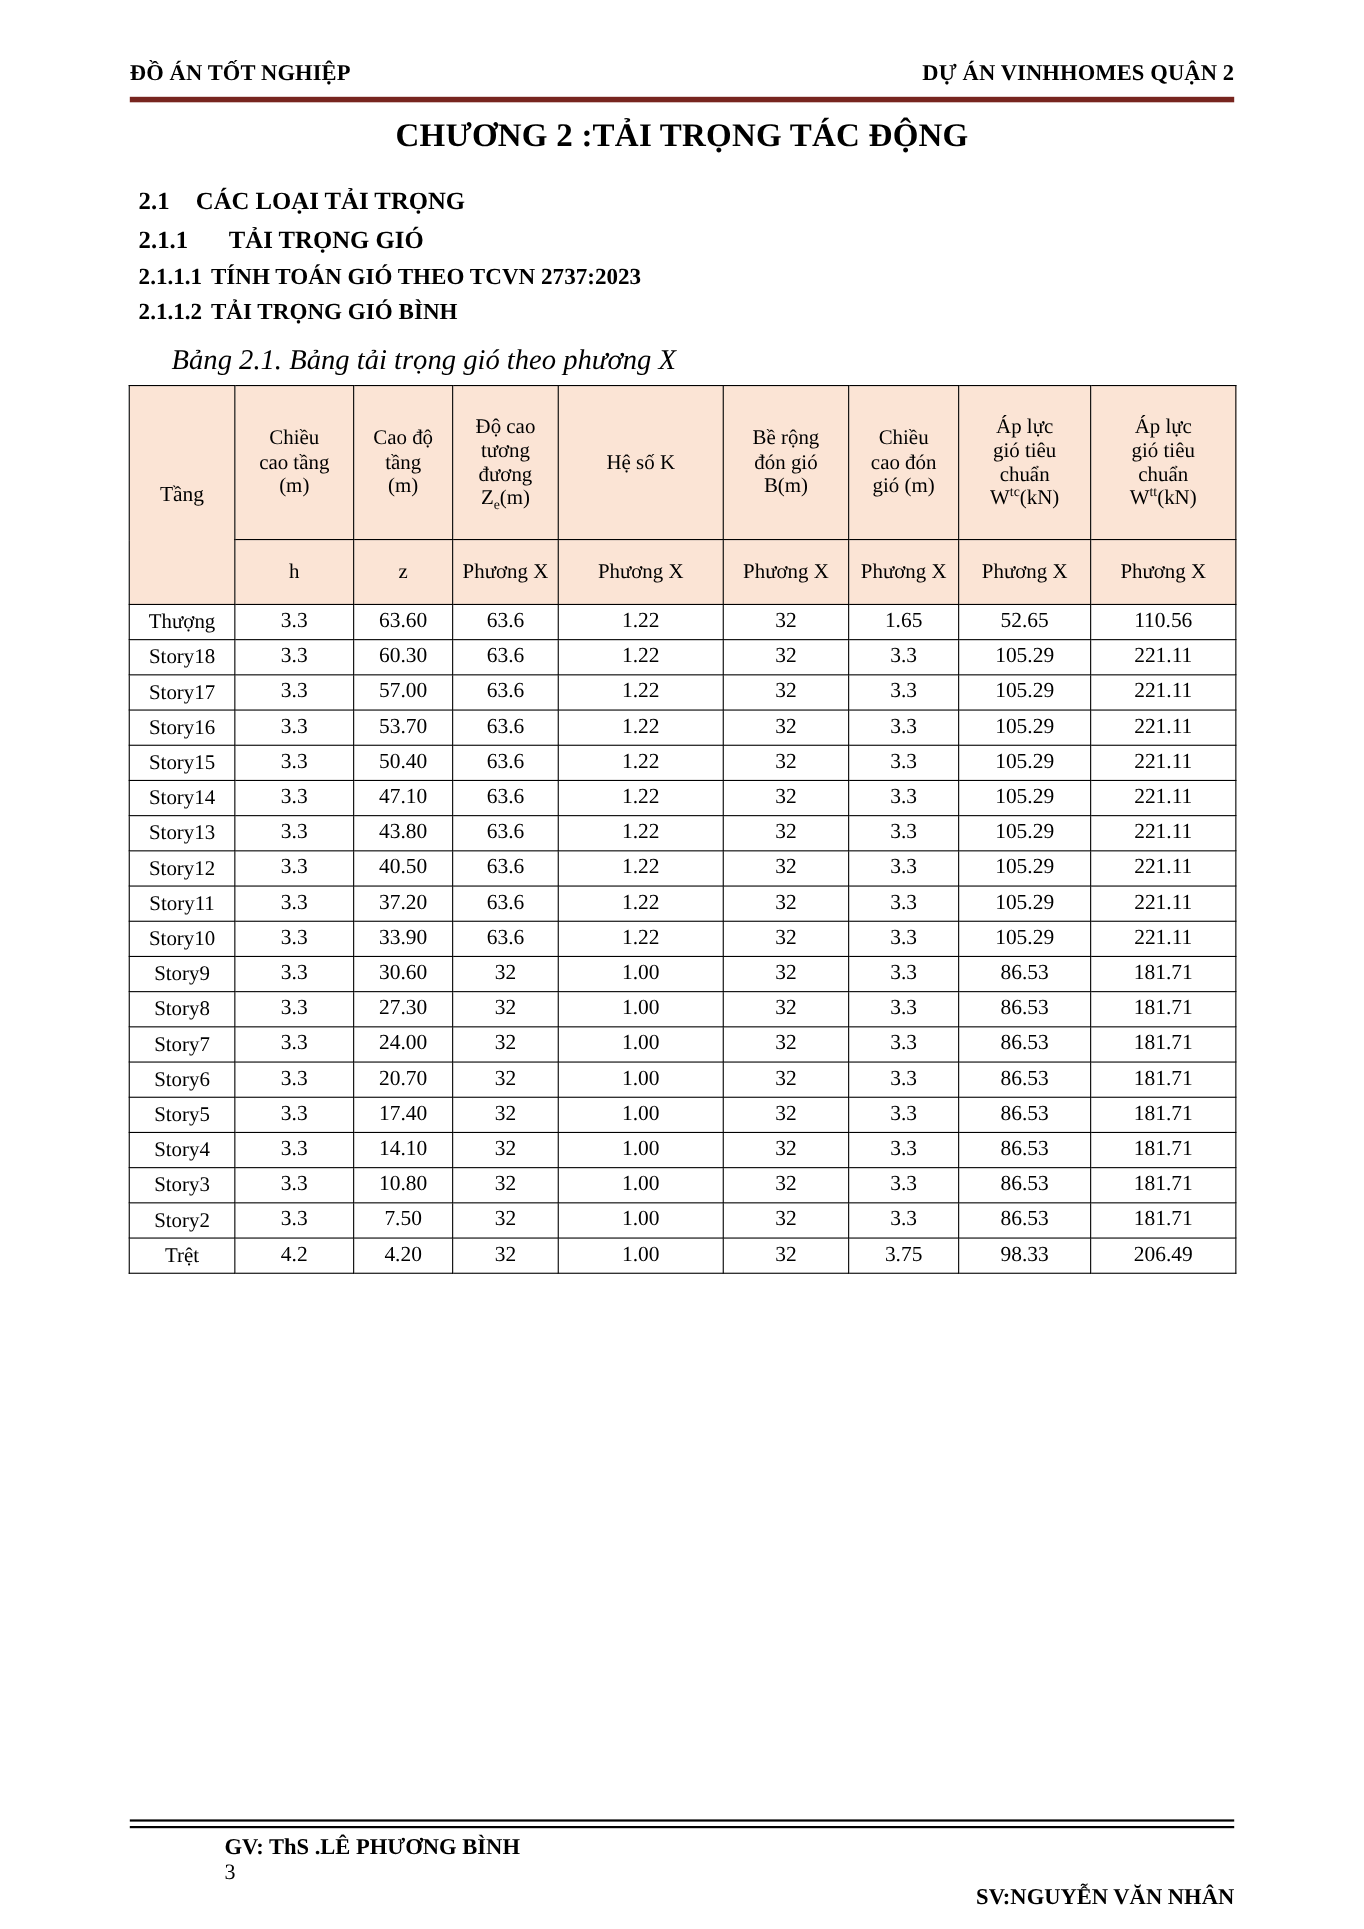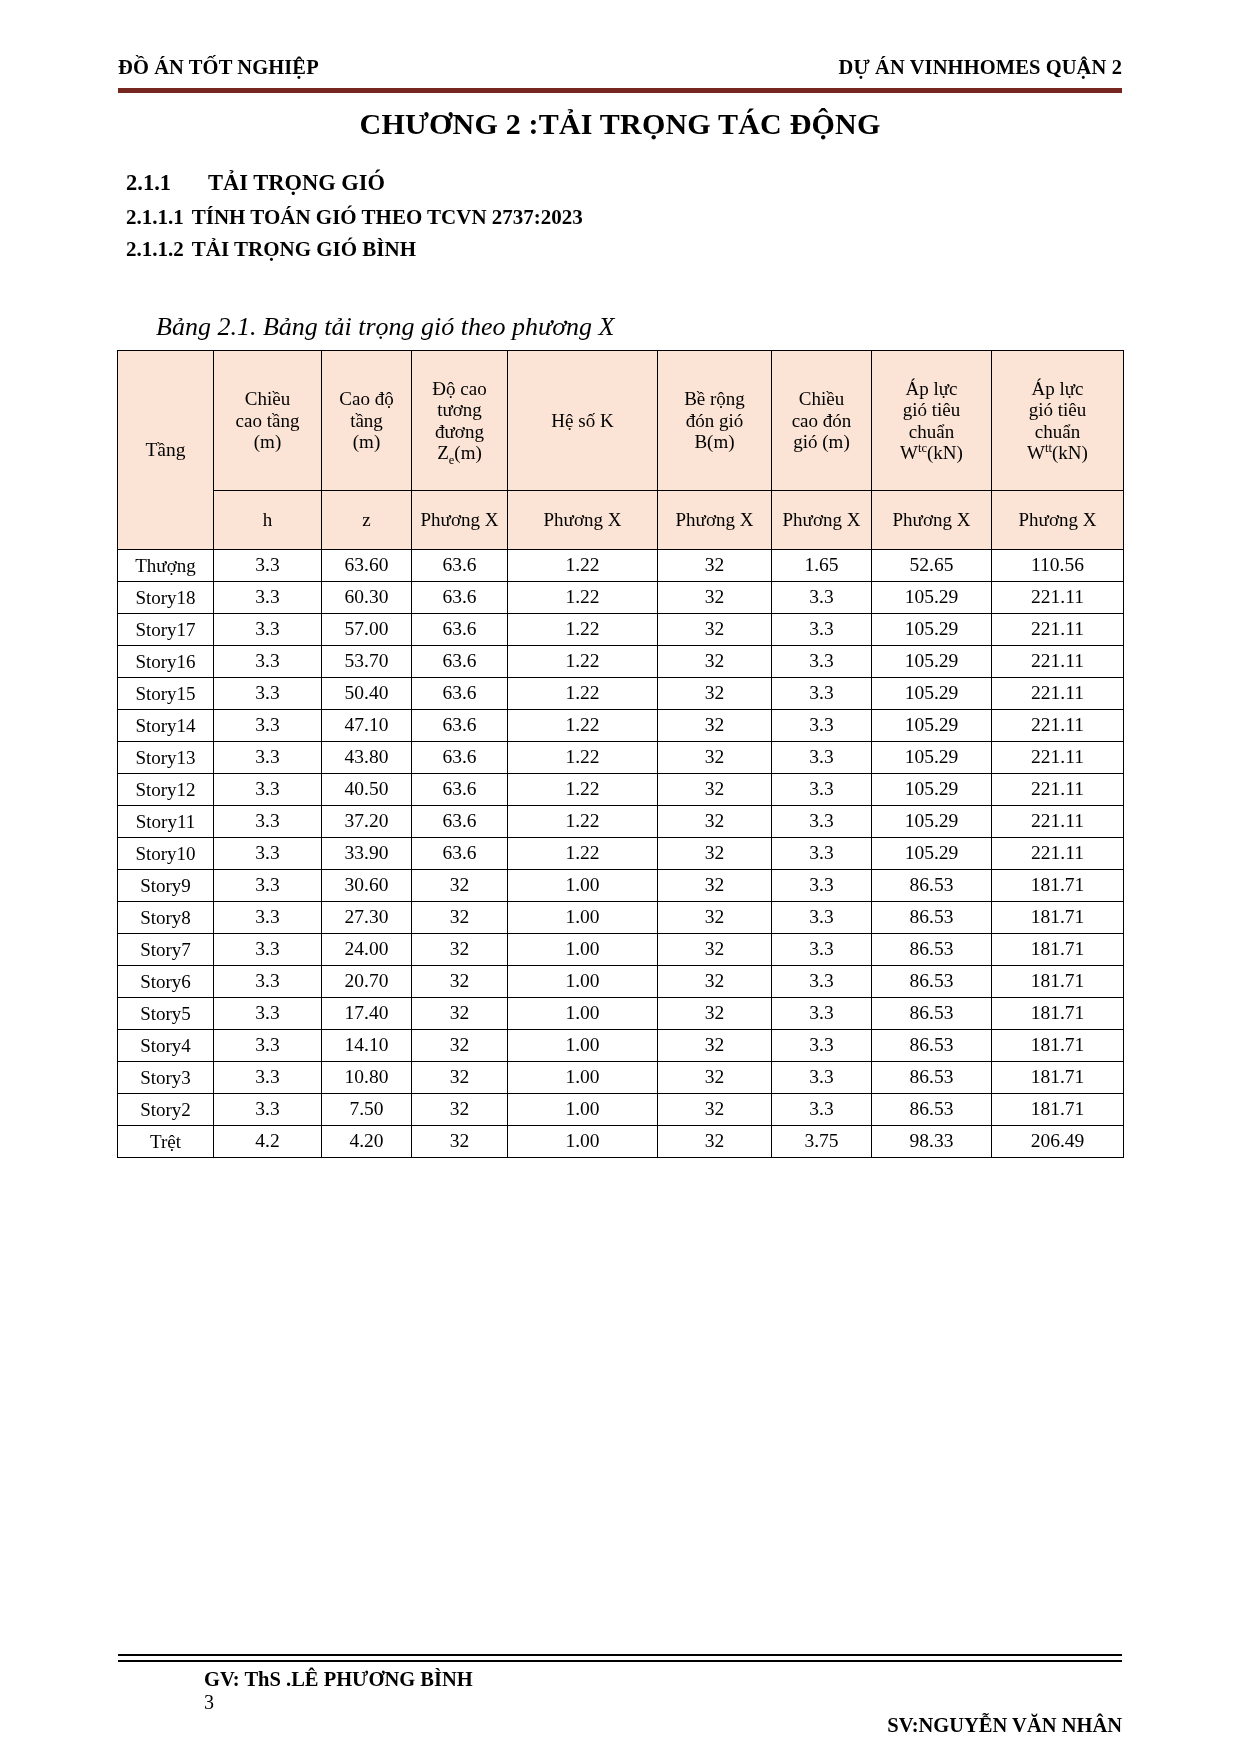--- a/index.html
+++ b/index.html
@@ -184,20 +184,23 @@
 
   <div class="doc-header">
     <span class="hdr-left">ĐỒ ÁN TỐT NGHIỆP</span>
     <span class="hdr-right">DỰ ÁN VINHHOMES QUẬN 2</span>
   </div>
   <div class="header-rule"></div>
 
   <div class="chapter-title">CHƯƠNG 2 :TẢI TRỌNG TÁC ĐỘNG</div>
 
   <div class="headings">
+    <div class="h-level1">
+      <span class="h-num w1">2.1</span><span>CÁC LOẠI TẢI TRỌNG</span>
+    </div>
     <div class="h-level2">
       <span class="h-num w2">2.1.1</span><span>TẢI TRỌNG GIÓ</span>
     </div>
     <div class="h-level3">
       <span class="h-num w3">2.1.1.1</span><span>TÍNH TOÁN GIÓ THEO TCVN 2737:2023</span>
     </div>
     <div class="h-level3">
       <span class="h-num w3">2.1.1.2</span><span>TẢI TRỌNG GIÓ BÌNH</span>
     </div>
   </div>

